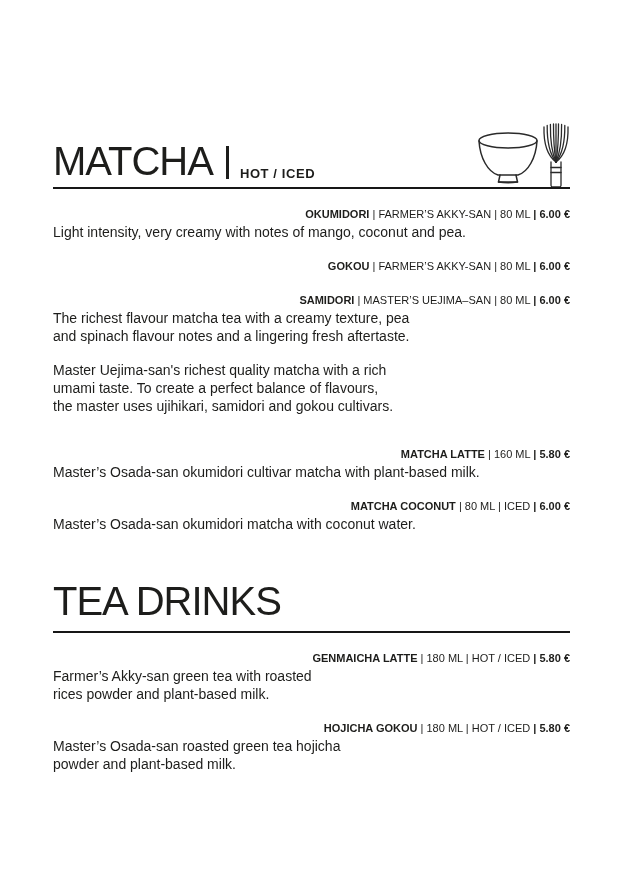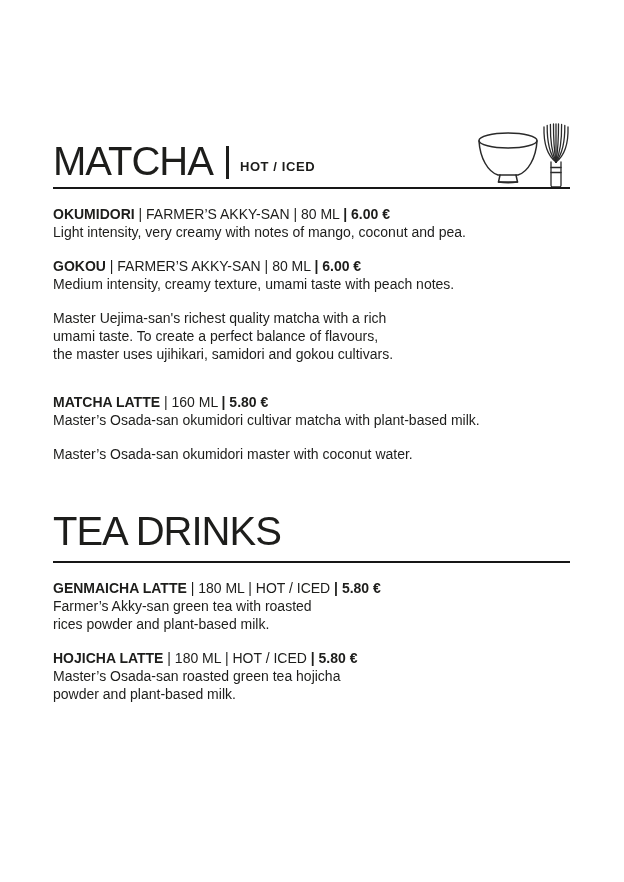--- a/index.html
+++ b/index.html
@@ -18,27 +18,27 @@
   .big-title{
     font-size:40px;line-height:40px;font-weight:400;
     letter-spacing:-1px;color:#1d1d1b;white-space:nowrap;
   }
   .title-bar{
     width:3px;height:33px;background:#1d1d1b;
     margin:0 11px 2px 13px;flex:0 0 auto;
   }
   .subtitle{
     font-weight:700;font-size:13px;letter-spacing:0.6px;
-    margin-bottom:7px;white-space:nowrap;
+    white-space:nowrap;
   }
   .rule{border:0;border-top:2px solid #161616;margin:6px 0 0 0;width:100%;}
   .sec2 .rule{margin-top:10px;}
   .item{margin-top:16px;}
   .item.extra-gap{margin-top:30px;}
-  .item-line{font-size:14px;line-height:18px;font-weight:400;}
+  .item-line{font-size:11px;line-height:18px;font-weight:400;text-align:right;}
   .item-line .b{font-weight:700;}
   .item-desc{font-size:14px;line-height:18px;white-space:pre-line;}
   .bowl-icon{position:absolute;left:477px;top:131px;}
   .whisk-icon{position:absolute;left:542px;top:121px;}
   svg{display:block;}
 </style>
 </head>
 <body>
 
 <div class="page">
@@ -82,59 +82,68 @@
         <div class="item-line">
           <span class="b">OKUMIDORI</span><span> | FARMER’S AKKY-SAN | 80 ML </span><span class="b">| 6.00 €</span>
         </div>
         <div class="item-desc">Light intensity, very creamy with notes of mango, coconut and pea.</div>
       </div>
 
       <div class="item">
         <div class="item-line">
           <span class="b">GOKOU</span><span> | FARMER’S AKKY-SAN | 80 ML </span><span class="b">| 6.00 €</span>
         </div>
-        <div class="item-desc">Medium intensity, creamy texture, umami taste with peach notes.</div>
       </div>
 
+      <div class="item">
+        <div class="item-line">
+          <span class="b">SAMIDORI</span><span> | MASTER’S UEJIMA–SAN | 80 ML </span><span class="b">| 6.00 €</span>
+        </div>
+        <div class="item-desc">The richest flavour matcha tea with a creamy texture, pea
+and spinach flavour notes and a lingering fresh aftertaste.</div>
+      </div>
 
       <div class="item">
         <div class="item-desc">Master Uejima-san's richest quality matcha with a rich
 umami taste. To create a perfect balance of flavours,
 the master uses ujihikari, samidori and gokou cultivars.</div>
       </div>
 
       <div class="item extra-gap">
         <div class="item-line">
           <span class="b">MATCHA LATTE</span><span> | 160 ML </span><span class="b">| 5.80 €</span>
         </div>
         <div class="item-desc">Master’s Osada-san okumidori cultivar matcha with plant-based milk.</div>
       </div>
 
       <div class="item">
-        <div class="item-desc">Master’s Osada-san okumidori master with coconut water.</div>
+        <div class="item-line">
+          <span class="b">MATCHA COCONUT</span><span> | 80 ML | ICED </span><span class="b">| 6.00 €</span>
+        </div>
+        <div class="item-desc">Master’s Osada-san okumidori matcha with coconut water.</div>
       </div>
     </section>
 
     <section class="sec2">
       <div class="title-row">
         <span class="big-title">TEA DRINKS</span>
       </div>
       <hr class="rule">
 
       <div class="item">
         <div class="item-line">
           <span class="b">GENMAICHA LATTE</span><span> | 180 ML | HOT / ICED </span><span class="b">| 5.80 €</span>
         </div>
         <div class="item-desc">Farmer’s Akky-san green tea with roasted
 rices powder and plant-based milk.</div>
       </div>
 
       <div class="item">
         <div class="item-line">
-          <span class="b">HOJICHA LATTE</span><span> | 180 ML | HOT / ICED </span><span class="b">| 5.80 €</span>
+          <span class="b">HOJICHA GOKOU</span><span> | 180 ML | HOT / ICED </span><span class="b">| 5.80 €</span>
         </div>
         <div class="item-desc">Master’s Osada-san roasted green tea hojicha
 powder and plant-based milk.</div>
       </div>
     </section>
 
   </div>
 </div>
 
 </body></html>

